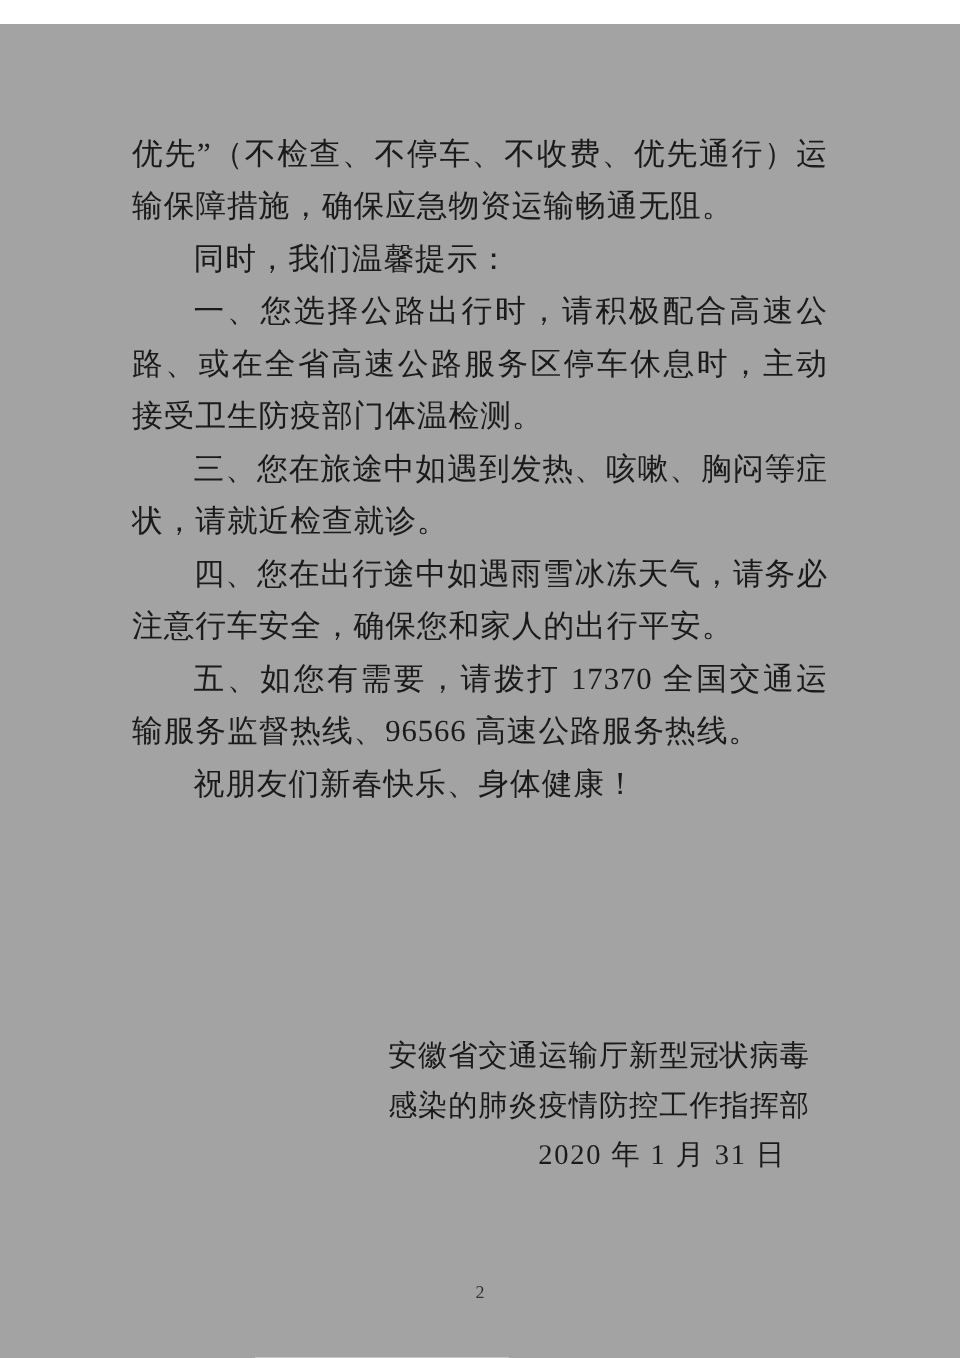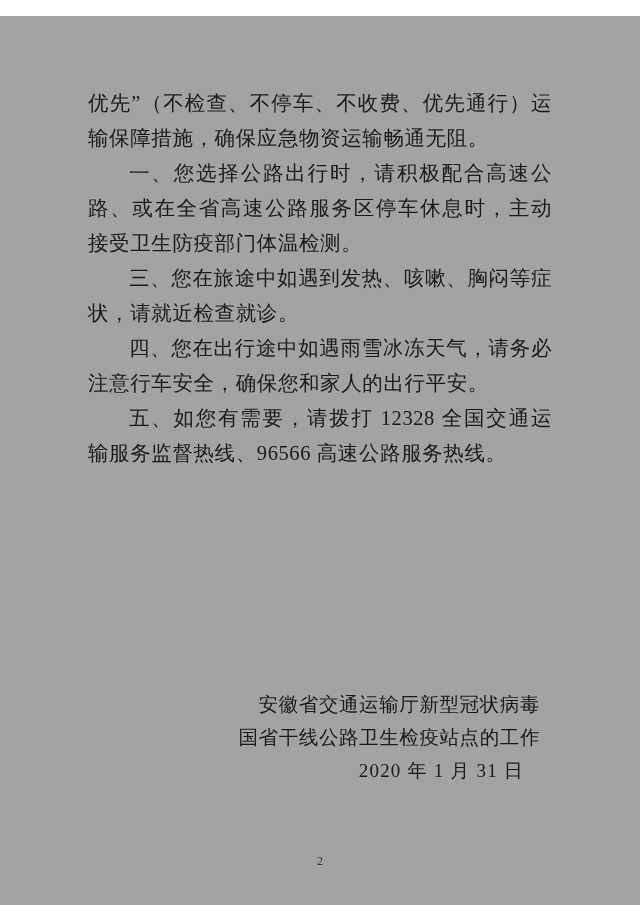--- a/index.html
+++ b/index.html
@@ -73,27 +73,29 @@
     font-family: "Liberation Serif", "DejaVu Serif", serif;
   }
 </style>
 </head>
 <body>
 
 <div class="page">
 
   <div class="content">
     <p class="para">优先”（不检查、不停车、不收费、优先通行）运输保障措施，确保应急物资运输畅通无阻。</p>
+    <p class="para indent">同时，我们温馨提示：</p>
     <p class="para indent">一、您选择公路出行时，请积极配合高速公路、或在全省高速公路服务区停车休息时，主动接受卫生防疫部门体温检测。</p>
     <p class="para indent">三、您在旅途中如遇到发热、咳嗽、胸闷等症状，请就近检查就诊。</p>
     <p class="para indent">四、您在出行途中如遇雨雪冰冻天气，请务必注意行车安全，确保您和家人的出行平安。</p>
-    <p class="para indent">五、如您有需要，请拨打 12328 全国交通运输服务监督热线、96566 高速公路服务热线。</p>
+    <p class="para indent">五、如您有需要，请拨打 17370 全国交通运输服务监督热线、96566 高速公路服务热线。</p>
+    <p class="para indent">祝朋友们新春快乐、身体健康！</p>
   </div>
 
   <div class="signature">
     <div class="sig-line">安徽省交通运输厅新型冠状病毒</div>
-    <div class="sig-line">国省干线公路卫生检疫站点的工作</div>
+    <div class="sig-line">感染的肺炎疫情防控工作指挥部</div>
     <div class="sig-date">2020 年 1 月 31 日</div>
   </div>
 
   <div class="page-number">2</div>
 
 </div>
 
 </body></html>

